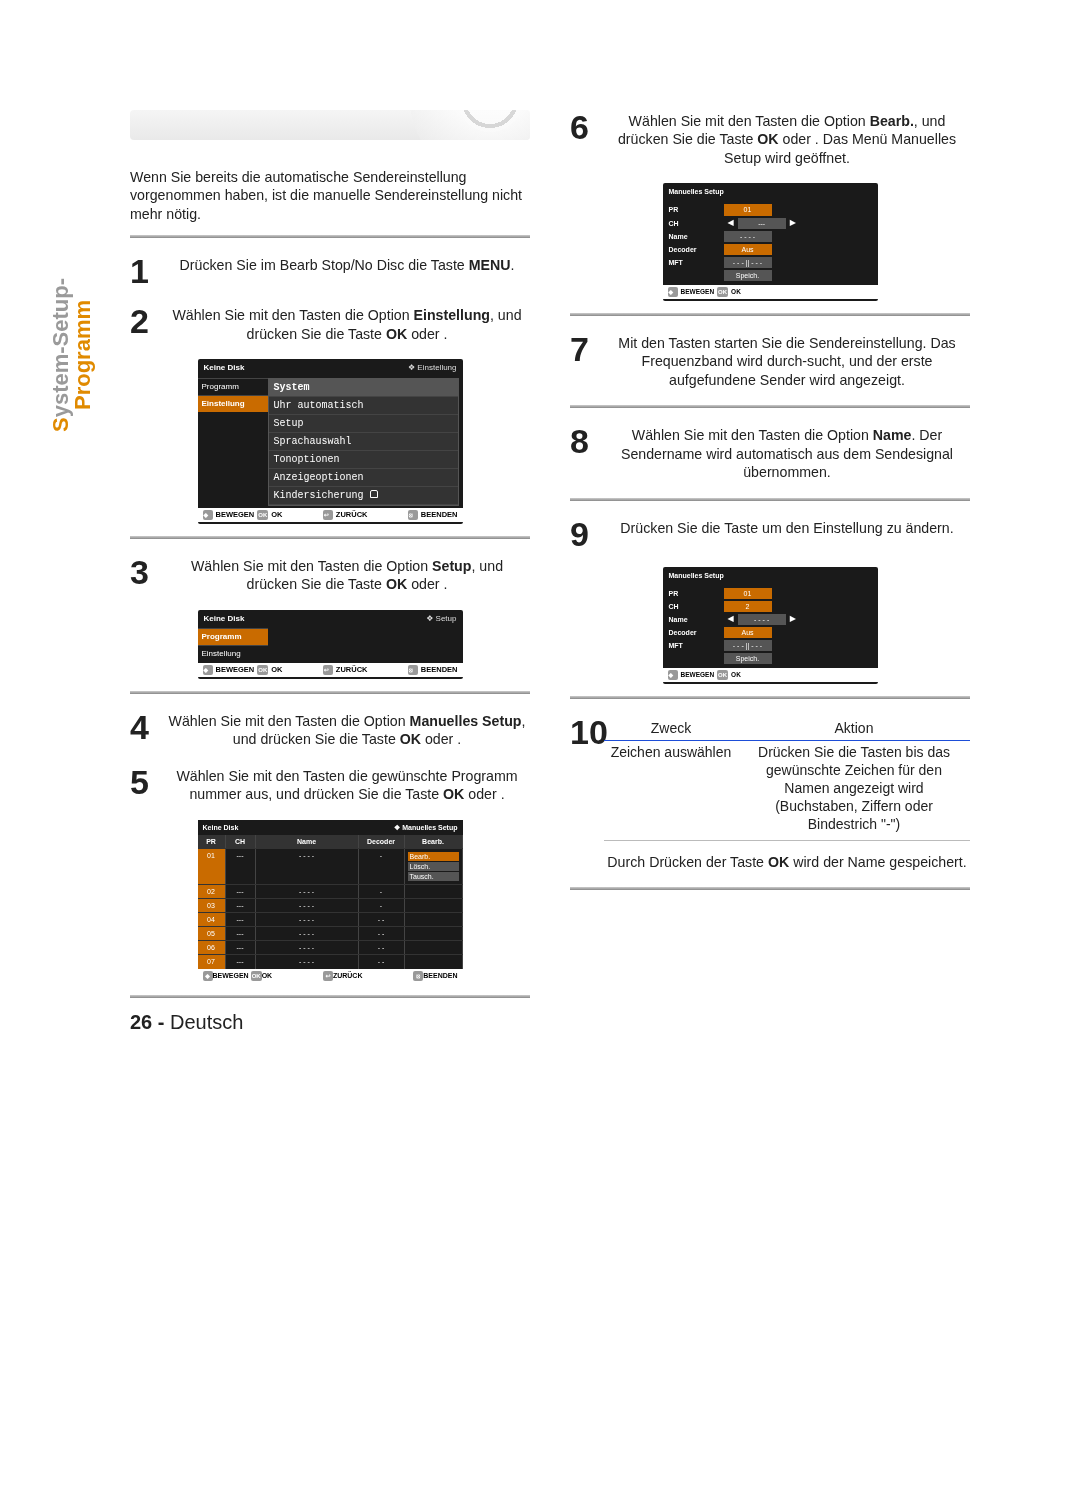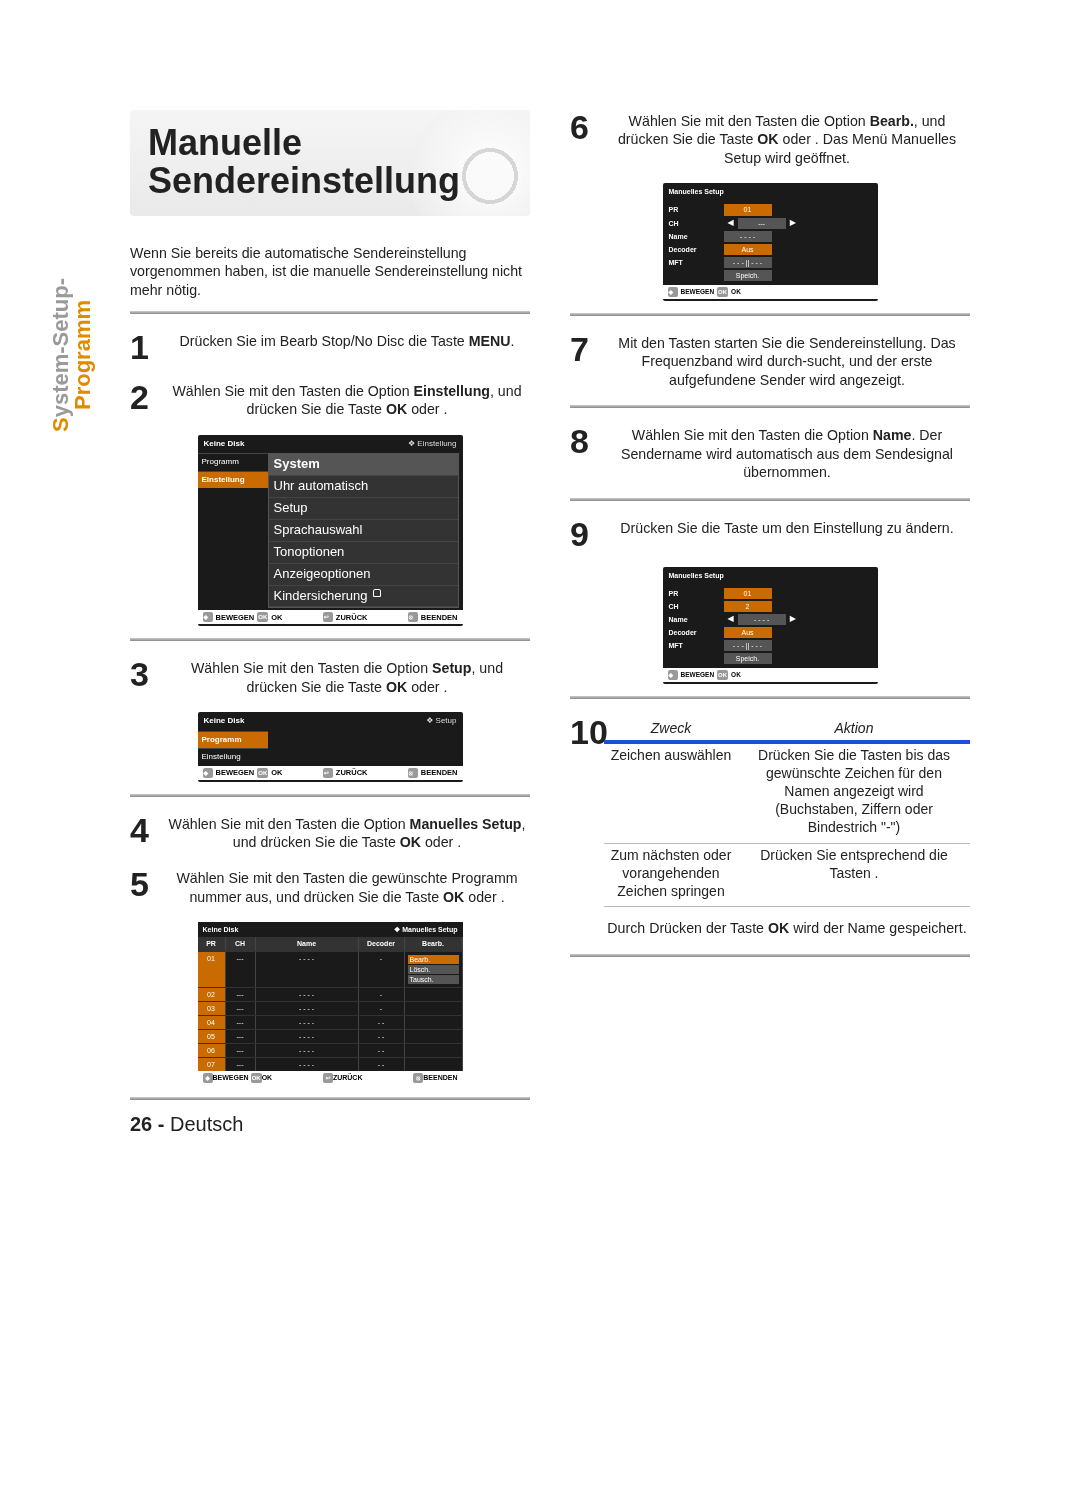--- a/index.html
+++ b/index.html
@@ -73,21 +73,21 @@
     padding-bottom: 2px;
   }
   .osd .hdr { display:flex; justify-content:space-between; padding:4px 6px; }
   .osd .hdr .left { font-weight:bold; }
   .osd .hdr .right{ color:#ddd; }
   .osd .body { display:flex; }
   .osd .menu-left { width: 70px; }
   .osd .ml-item { padding:3px 4px; border-top:1px solid #444; }
   .osd .ml-item.sel { background:#c96b00; font-weight:bold; }
   .osd .menu-right { flex:1; background:#333; margin:0 4px 2px 0; border:1px solid #555; }
-  .osd .mr-item { padding:2px 5px; border-bottom:1px solid #444; font-size:13px; display:flex; gap:6px;}
+  .osd .mr-item { padding:2px 5px; border-bottom:1px solid #444; font-size:10px; display:flex; gap:6px;font-family:Liberation Mono, monospace;}
   .osd .mr-item.sel { background:#555; font-weight:bold; }
   .osd .footer { background:#fff; color:#000; padding:2px 5px; font-size:7.5px; font-weight:bold; display:flex; justify-content:space-between;}
   .osd .footer span{display:inline-flex;align-items:center;gap:3px;}
   .keysq{display:inline-block;min-width:10px;height:10px;background:#999;border-radius:2px;color:#fff;font-size:6px;line-height:10px;text-align:center;padding:0 1px;}
   .osd.small { width: 215px; font-size:7px; }
   .osd.small .footer{font-size:6.5px;}
   .osd.kv .body{ display:block; padding:2px 6px; }
   .osd.kv .kvrow{ display:flex; align-items:center; margin:2px 0;}
   .osd.kv .k{ width:55px; font-weight:bold; font-size:7px;}
   .osd.kv .v{ flex:none; min-width:48px; text-align:center; background:#c96b00; padding:1px 6px; font-size:7px;}
@@ -100,42 +100,41 @@
   .tbl .th>div,.tbl .tr>div{ padding:2px 3px; border-right:1px solid #444; text-align:center;}
   .tbl .c1{width:28px;} .tbl .c2{width:30px;} .tbl .c3{flex:1;} .tbl .c4{width:46px;} .tbl .c5{width:58px;}
   .tbl .tr{ border-top:1px solid #333;}
   .tbl .c1.pr{ background:#c96b00;}
   .tbl .c5 .opt{ display:block; background:#555; margin:1px 0; padding:0 2px; text-align:left;}
   .tbl .c5 .opt.sel{ background:#c96b00;}
   .tbl .footer{ background:#fff; color:#000; padding:2px 5px; font-size:7px; font-weight:bold; display:flex; justify-content:space-between;}
   .action-table{ width:100%; font-size:14px; border-collapse:collapse;}
   .action-table td{ padding:2px 6px 6px 0; vertical-align:top; border-bottom:1px solid #bbb;}
   .action-table td:first-child{width:140px;}
-  .action-table tr.hd td{border-bottom:4px solid #1d4ed8;padding-bottom:2px;font-style:italic;}
+  .action-table tr.hd td{border-bottom:1px solid #1d4ed8;padding-bottom:2px;}
   .pgnum { position:absolute; bottom:40px; left:130px; font-size:20px;}
   .pgnum .b{font-weight:bold;}
   .lock{display:inline-block;width:8px;height:8px;border:1px solid #fff;border-radius:2px 2px 0 0;position:relative;top:1px;}
 </style>
 </head>
 <body>
 
 <div class="page">
   <div class="side-tab">
     <div>
       <div><span class="orange">S</span><span class="gray">ystem-Setup-</span></div>
       <div class="orange" style="text-align:center">Programm</div>
     </div>
   </div>
 
   <div class="columns">
 
     <div class="col">
       <div class="title-block">
         <div class="disc"></div>
-        <h1>Manuelle Sendereinstellung</h1>
       </div>
 
       <p class="intro">Wenn Sie bereits die automatische Sendereinstellung vorgenommen haben, ist die manuelle Sendereinstellung nicht mehr nötig.</p>
       <div class="hr"></div>
 
       <div class="step">
         <div class="num">1</div>
         <div class="txt"><span>Drücken Sie im Bearb Stop/No Disc die Taste </span><span class="b">MENU</span><span>.</span></div>
       </div>
 
@@ -426,24 +425,20 @@
           <table class="action-table">
             <tbody>
                 <tr class="hd">
                   <td>Zweck</td>
                   <td>Aktion</td>
                 </tr>
             <tr>
                   <td>Zeichen auswählen</td>
                   <td>Drücken Sie die Tasten         bis das gewünschte Zeichen für den Namen angezeigt wird (Buchstaben, Ziffern oder Bindestrich "-")</td>
                 </tr>
-            <tr>
-                  <td>Zum nächsten oder vorangehenden Zeichen springen</td>
-                  <td>Drücken Sie entsprechend die Tasten        .</td>
-                </tr>
           </tbody>
             </table>
           <p style="margin-top:12px"><span>Durch Drücken der Taste </span><span class="b">OK</span><span> wird der Name gespeichert.</span></p>
         </div>
       </div>
       <div class="hr"></div>
     </div>
   </div>
 
   <div class="pgnum">

